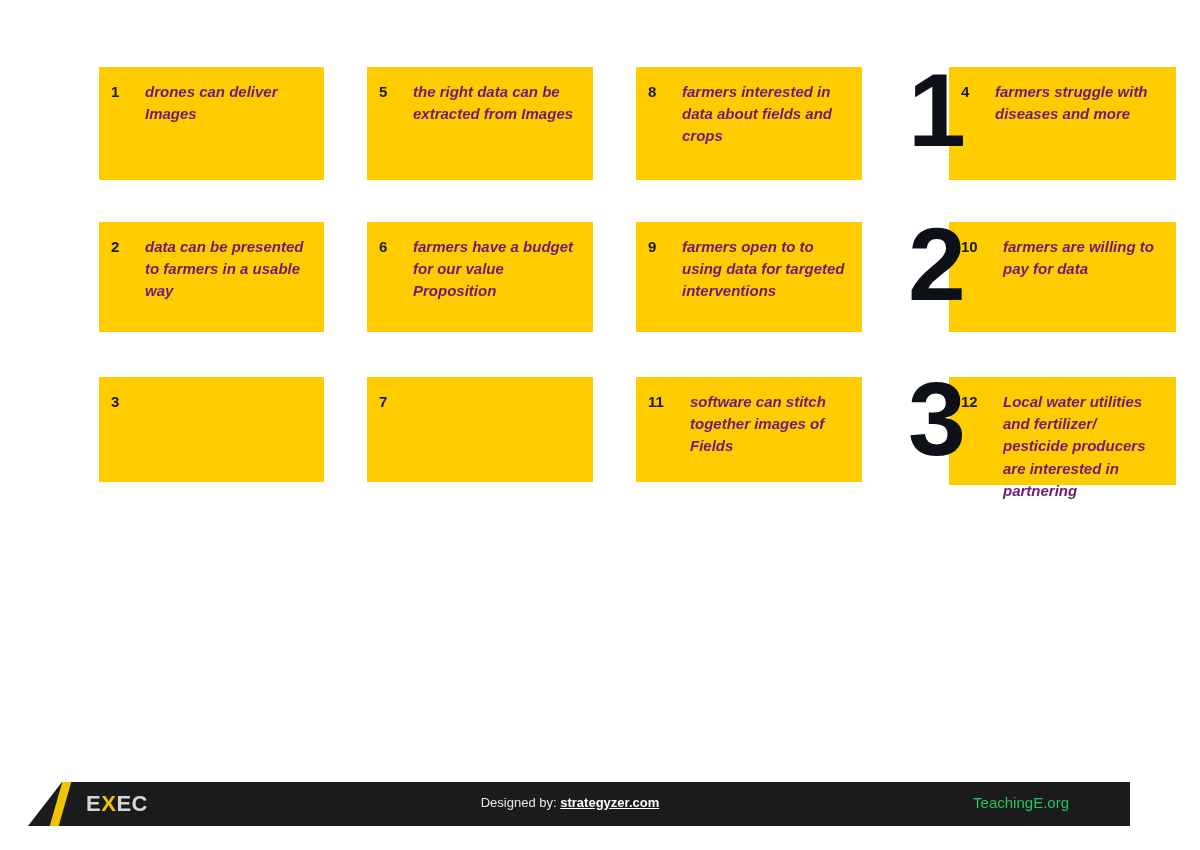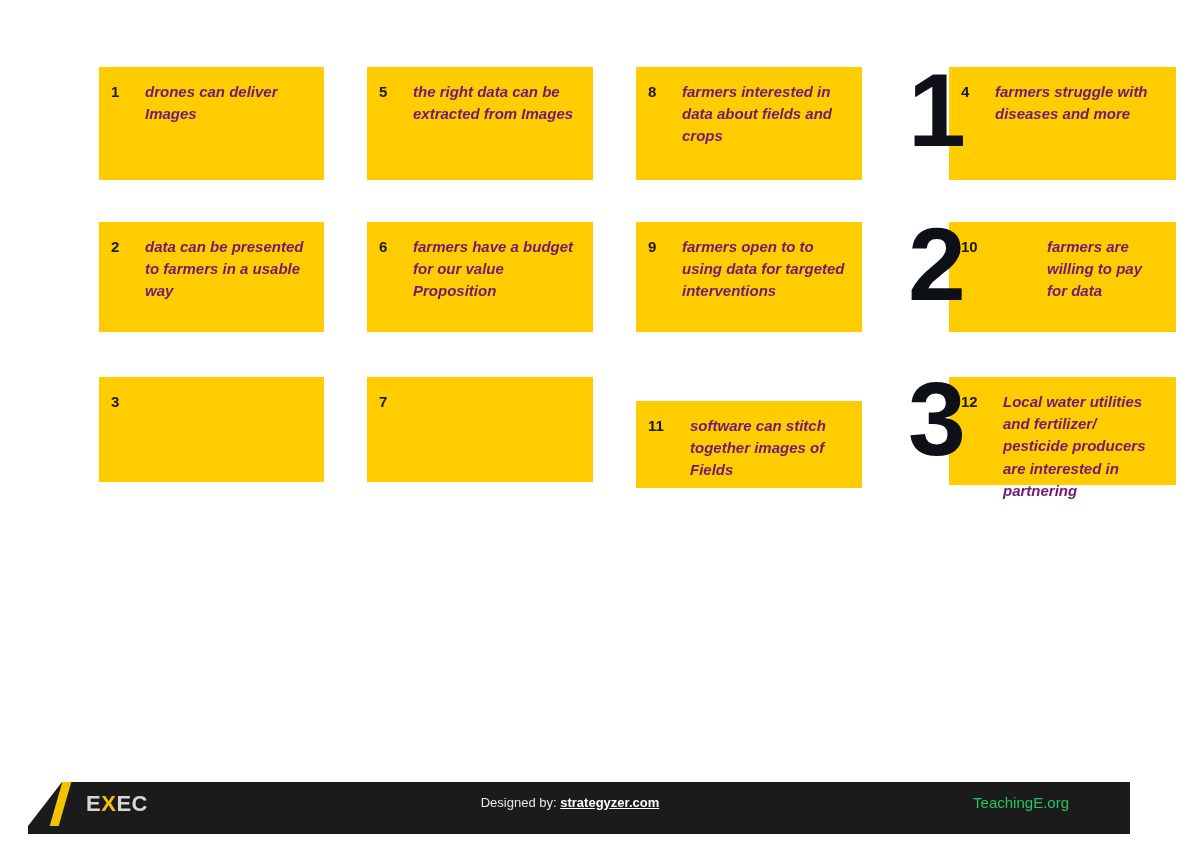--- a/index.html
+++ b/index.html
@@ -64,21 +64,21 @@
     z-index: 1;
     user-select: none;
   }
 
   
   #footer {
     position: absolute;
     left: 28px;
     top: 782px;
     width: 1102px;
-    height: 52px;
+    height: 44px;
     background: #1b1b1b;
     overflow: hidden;
   }
   #footer-notch {
     position: absolute;
     left: 0; top: 0;
     width: 34px;
     height: 44px;
     background: #ffffff;
     clip-path: polygon(0 0, 34px 0, 0 44px);
@@ -164,33 +164,33 @@
   <div class="card" style="left:636px; top:67px; width:226px; height:113px;">
     <div class="card-num">8</div>
     <div class="card-text">farmers interested in data about fields and crops</div>
   </div>
 
   <div class="card" style="left:636px; top:222px; width:226px; height:110px;">
     <div class="card-num">9</div>
     <div class="card-text">farmers open to to using data for targeted interventions</div>
   </div>
 
-  <div class="card" style="left:636px; top:377px; width:226px; height:87px;margin-top:24px;">
+  <div class="card" style="left:636px; top:377px; width:226px; height:105px;">
     <div class="card-num wide">11</div>
     <div class="card-text">software can stitch together images of Fields</div>
   </div>
 
   <div class="rank" style="left:908px; top:58px;">1</div>
   <div class="card" style="left:949px; top:67px; width:227px; height:113px;">
     <div class="card-num">4</div>
     <div class="card-text">farmers struggle with diseases and more</div>
   </div>
 
   <div class="rank" style="left:908px; top:212px;">2</div>
-  <div class="card" style="left:949px; top:222px; width:227px; height:110px;gap:44px;">
+  <div class="card" style="left:949px; top:222px; width:227px; height:110px;">
     <div class="card-num wide">10</div>
     <div class="card-text">farmers are willing to pay for data</div>
   </div>
 
   <div class="rank" style="left:908px; top:367px;">3</div>
   <div class="card" style="left:949px; top:377px; width:227px; height:108px;">
     <div class="card-num wide">12</div>
     <div class="card-text">Local water utilities and fertilizer/ pesticide producers are interested in partnering</div>
   </div>
 

